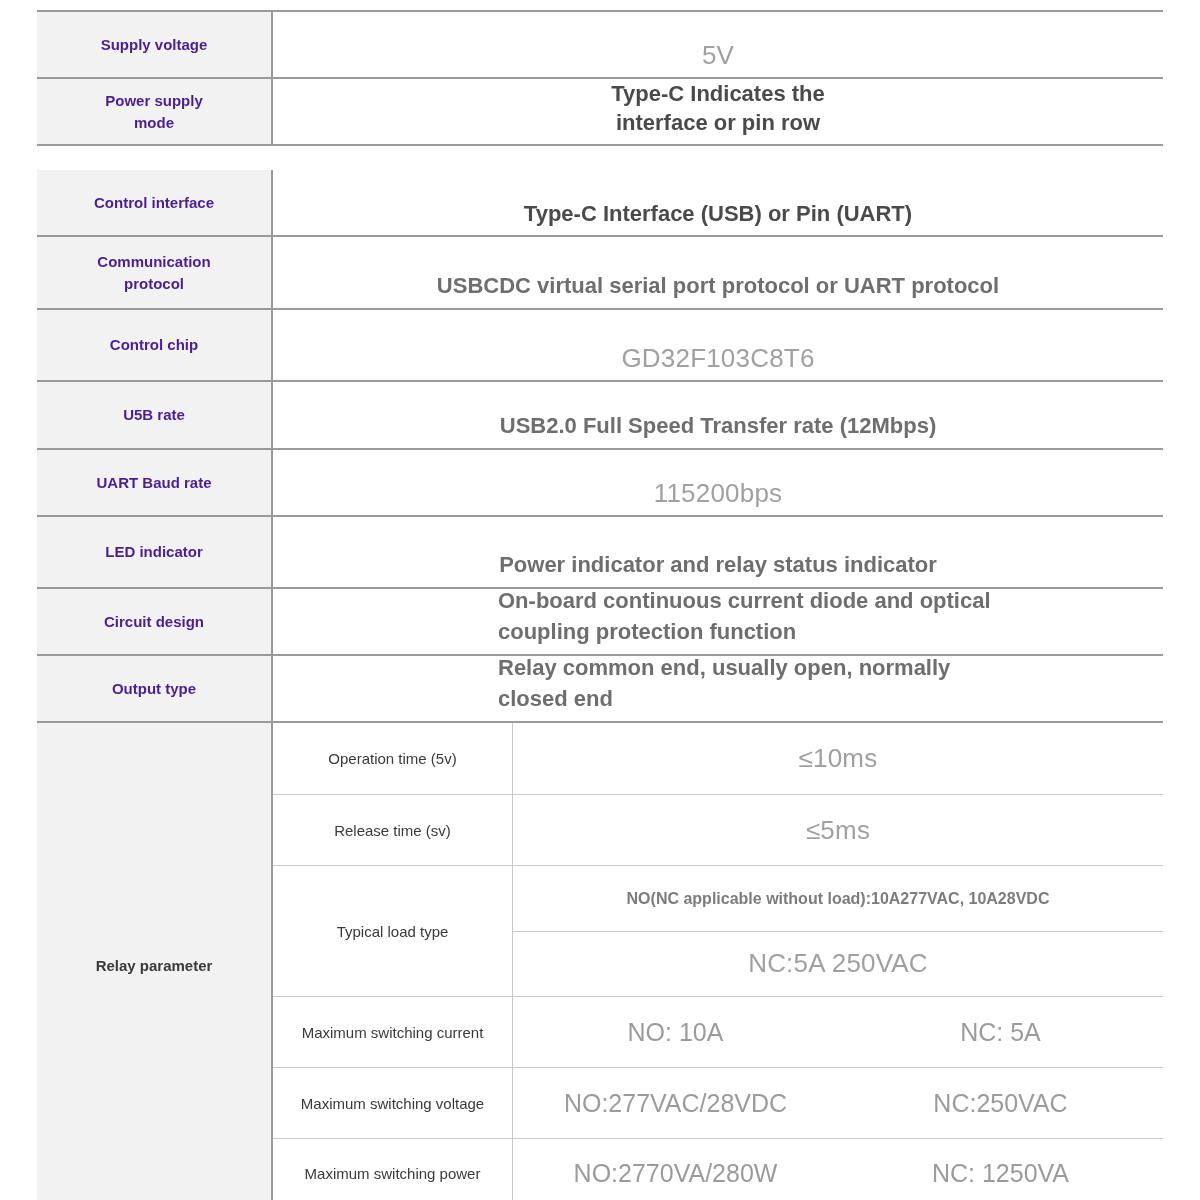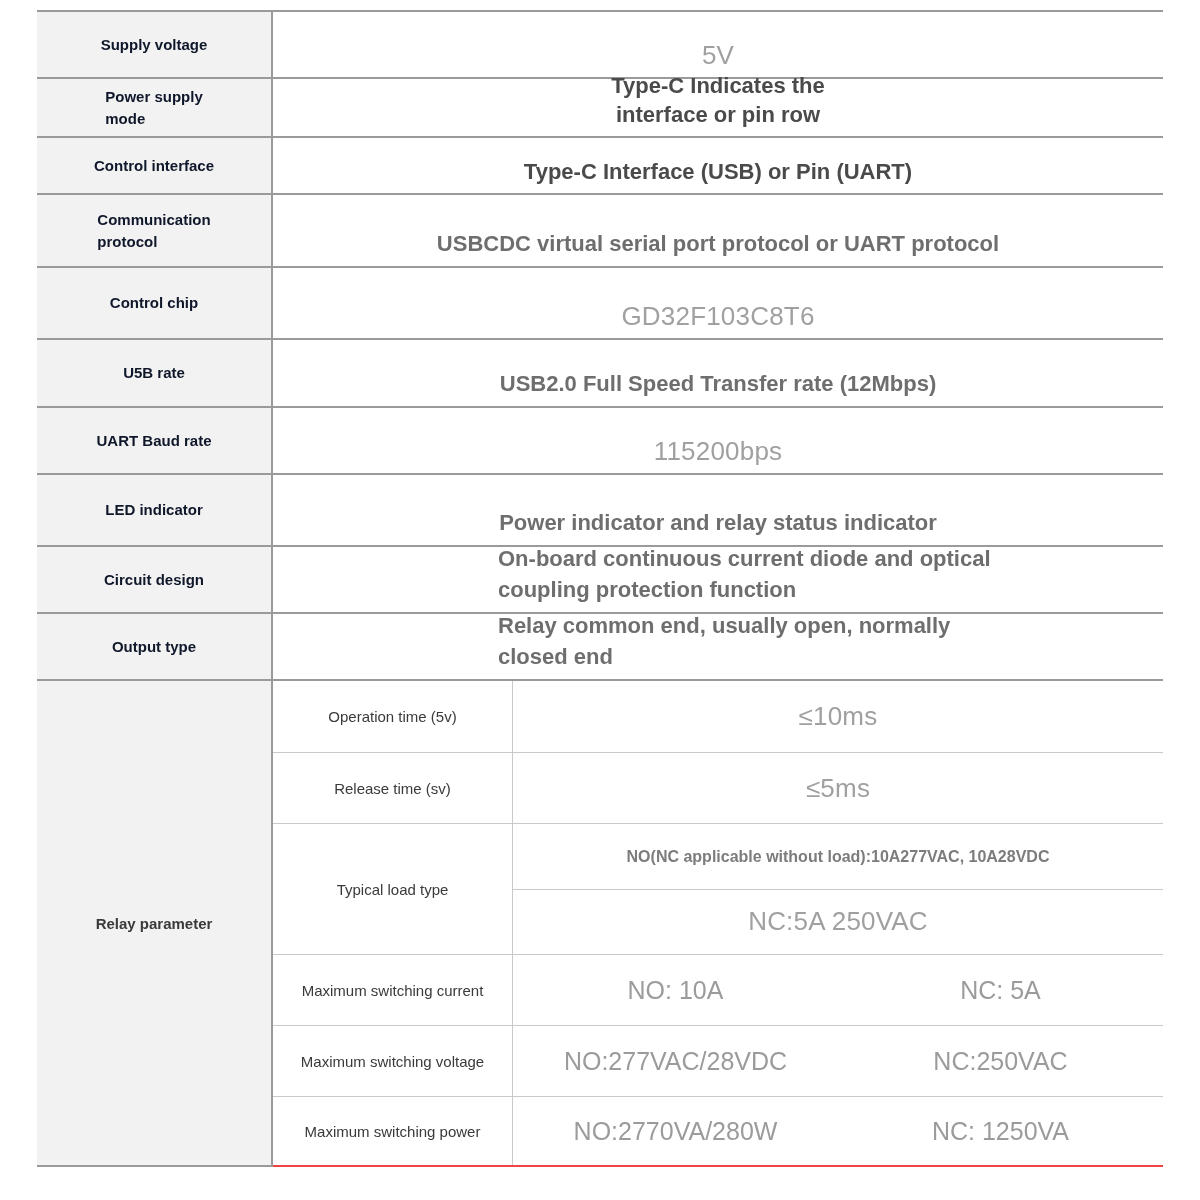--- a/index.html
+++ b/index.html
@@ -35,22 +35,23 @@
   
   .label-cell {
     width: 236px;
     flex: 0 0 236px;
     background: #f2f2f2;
     border-right: 2px solid #9a9a9a;
     box-sizing: border-box;
     display: flex;
     align-items: center;
     justify-content: center;
+    text-align: center;
     padding: 6px 10px;
-    color: #0f172a;
+    color: #4c1d95;
     font-weight: bold;
     font-size: 15px;
     line-height: 1.45;
   }
 
   
   .value-cell {
     flex: 1 1 auto;
     box-sizing: border-box;
     display: flex;
@@ -163,30 +164,30 @@
 
 <div class="spec-table">
 
   <div class="row" style="height: 67px;">
     <div class="label-cell">Supply voltage</div>
     <div class="value-cell center">
       <span class="v-xl">5V</span>
     </div>
   </div>
 
-  <div class="row" style="height: 59px;">
+  <div class="row" style="height: 67px;">
     <div class="label-cell" style="white-space:pre-line">Power supply
 mode</div>
     <div class="value-cell center">
       <span class="v-lg" style="white-space:pre-line">Type-C Indicates the
 interface or pin row</span>
     </div>
   </div>
 
-  <div class="row" style="height: 57px;">
+  <div class="row" style="height: 67px; margin-top: 24px;">
     <div class="label-cell">Control interface</div>
     <div class="value-cell center">
       <span class="v-lg">Type-C Interface (USB) or Pin (UART)</span>
     </div>
   </div>
 
   <div class="row" style="height: 73px;">
     <div class="label-cell" style="white-space:pre-line">Communication
 protocol</div>
     <div class="value-cell center">

